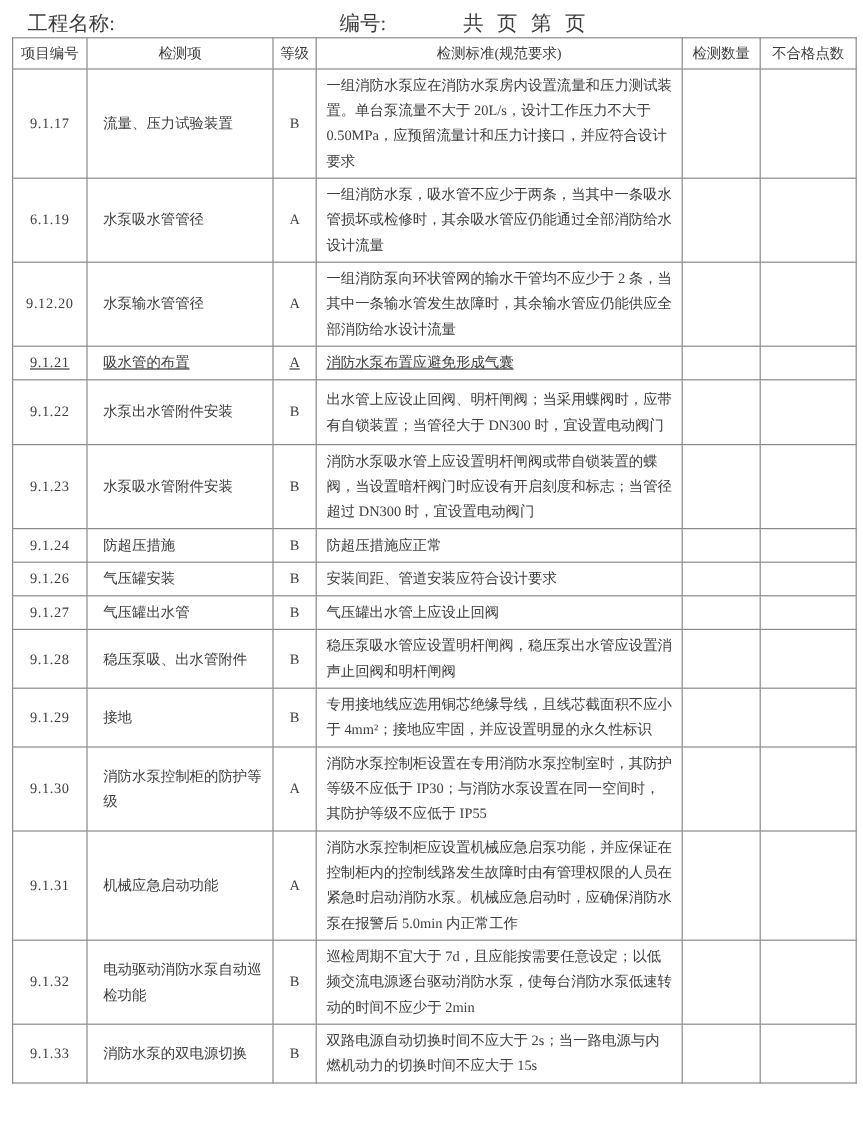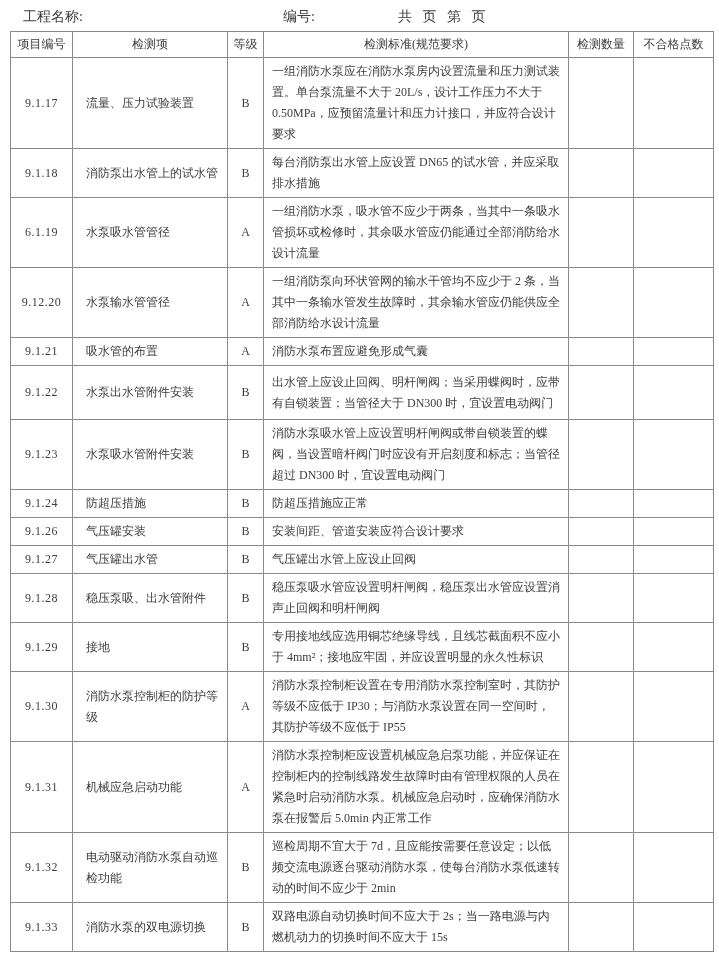--- a/index.html
+++ b/index.html
@@ -5,25 +5,25 @@
   html,body{margin:0;padding:0;}
   body{
     width:719px;height:956px;background:#ffffff;
     font-family:"Liberation Serif","DejaVu Serif",serif;
     color:#3d3d3d;
     -webkit-font-smoothing:antialiased;
   }
   .sheet{position:relative;width:719px;height:956px;background:#ffffff;overflow:hidden;}
 
   
-  .doc-header{position:absolute;top:8px;left:0;width:100%;height:22px;font-size:14px;}
+  .doc-header{position:absolute;top:8px;left:0;width:100%;height:22px;font-size:17px;}
   .doc-header .lbl{position:absolute;top:0;white-space:nowrap;}
   .lbl-project{left:23px;}
   .lbl-number{left:283px;}
-  .lbl-pages{left:398px;word-spacing:7px;font-family:Liberation Serif, serif;}
+  .lbl-pages{left:386px;word-spacing:7px;font-family:Liberation Serif, serif;}
 
   
   table.record{
     position:absolute;left:10px;top:31px;
     width:703px;border-collapse:collapse;table-layout:fixed;
     background:#ffffff;
   }
   table.record th, table.record td{
     border:1px solid #8a8a8a;
     font-size:12px;font-weight:normal;
@@ -70,45 +70,37 @@
     </thead>
     <tbody id="table-body">
         <tr style="height: 67px;">
           <td class="c-id">9.1.17</td>
           <td class="c-item">流量、压力试验装置</td>
           <td class="c-grade">B</td>
           <td class="c-std">一组消防水泵应在消防水泵房内设置流量和压力测试装置。单台泵流量不大于 20L/s，设计工作压力不大于 0.50MPa，应预留流量计和压力计接口，并应符合设计要求</td>
           <td class="c-qty"></td>
           <td class="c-bad"></td>
         </tr>
-        <tr style="height: 38px;">
-          <td class="c-id">9.1.18</td>
-          <td class="c-item">消防泵出水管上的试水管</td>
-          <td class="c-grade">B</td>
-          <td class="c-std">每台消防泵出水管上应设置 DN65 的试水管，并应采取排水措施</td>
-          <td class="c-qty"></td>
-          <td class="c-bad"></td>
-        </tr>
         <tr style="height: 53px;">
           <td class="c-id">6.1.19</td>
           <td class="c-item">水泵吸水管管径</td>
           <td class="c-grade">A</td>
           <td class="c-std">一组消防水泵，吸水管不应少于两条，当其中一条吸水管损坏或检修时，其余吸水管应仍能通过全部消防给水设计流量</td>
           <td class="c-qty"></td>
           <td class="c-bad"></td>
         </tr>
         <tr style="height: 67px;">
           <td class="c-id">9.12.20</td>
           <td class="c-item">水泵输水管管径</td>
           <td class="c-grade">A</td>
           <td class="c-std">一组消防泵向环状管网的输水干管均不应少于 2 条，当其中一条输水管发生故障时，其余输水管应仍能供应全部消防给水设计流量</td>
           <td class="c-qty"></td>
           <td class="c-bad"></td>
         </tr>
-        <tr style="height: 23px;">
+        <tr style="height: 23px; text-decoration: underline;">
           <td class="c-id">9.1.21</td>
           <td class="c-item">吸水管的布置</td>
           <td class="c-grade">A</td>
           <td class="c-std">消防水泵布置应避免形成气囊</td>
           <td class="c-qty"></td>
           <td class="c-bad"></td>
         </tr>
         <tr style="height: 54px; font-family: Liberation Serif, serif;">
           <td class="c-id">9.1.22</td>
           <td class="c-item">水泵出水管附件安装</td>

